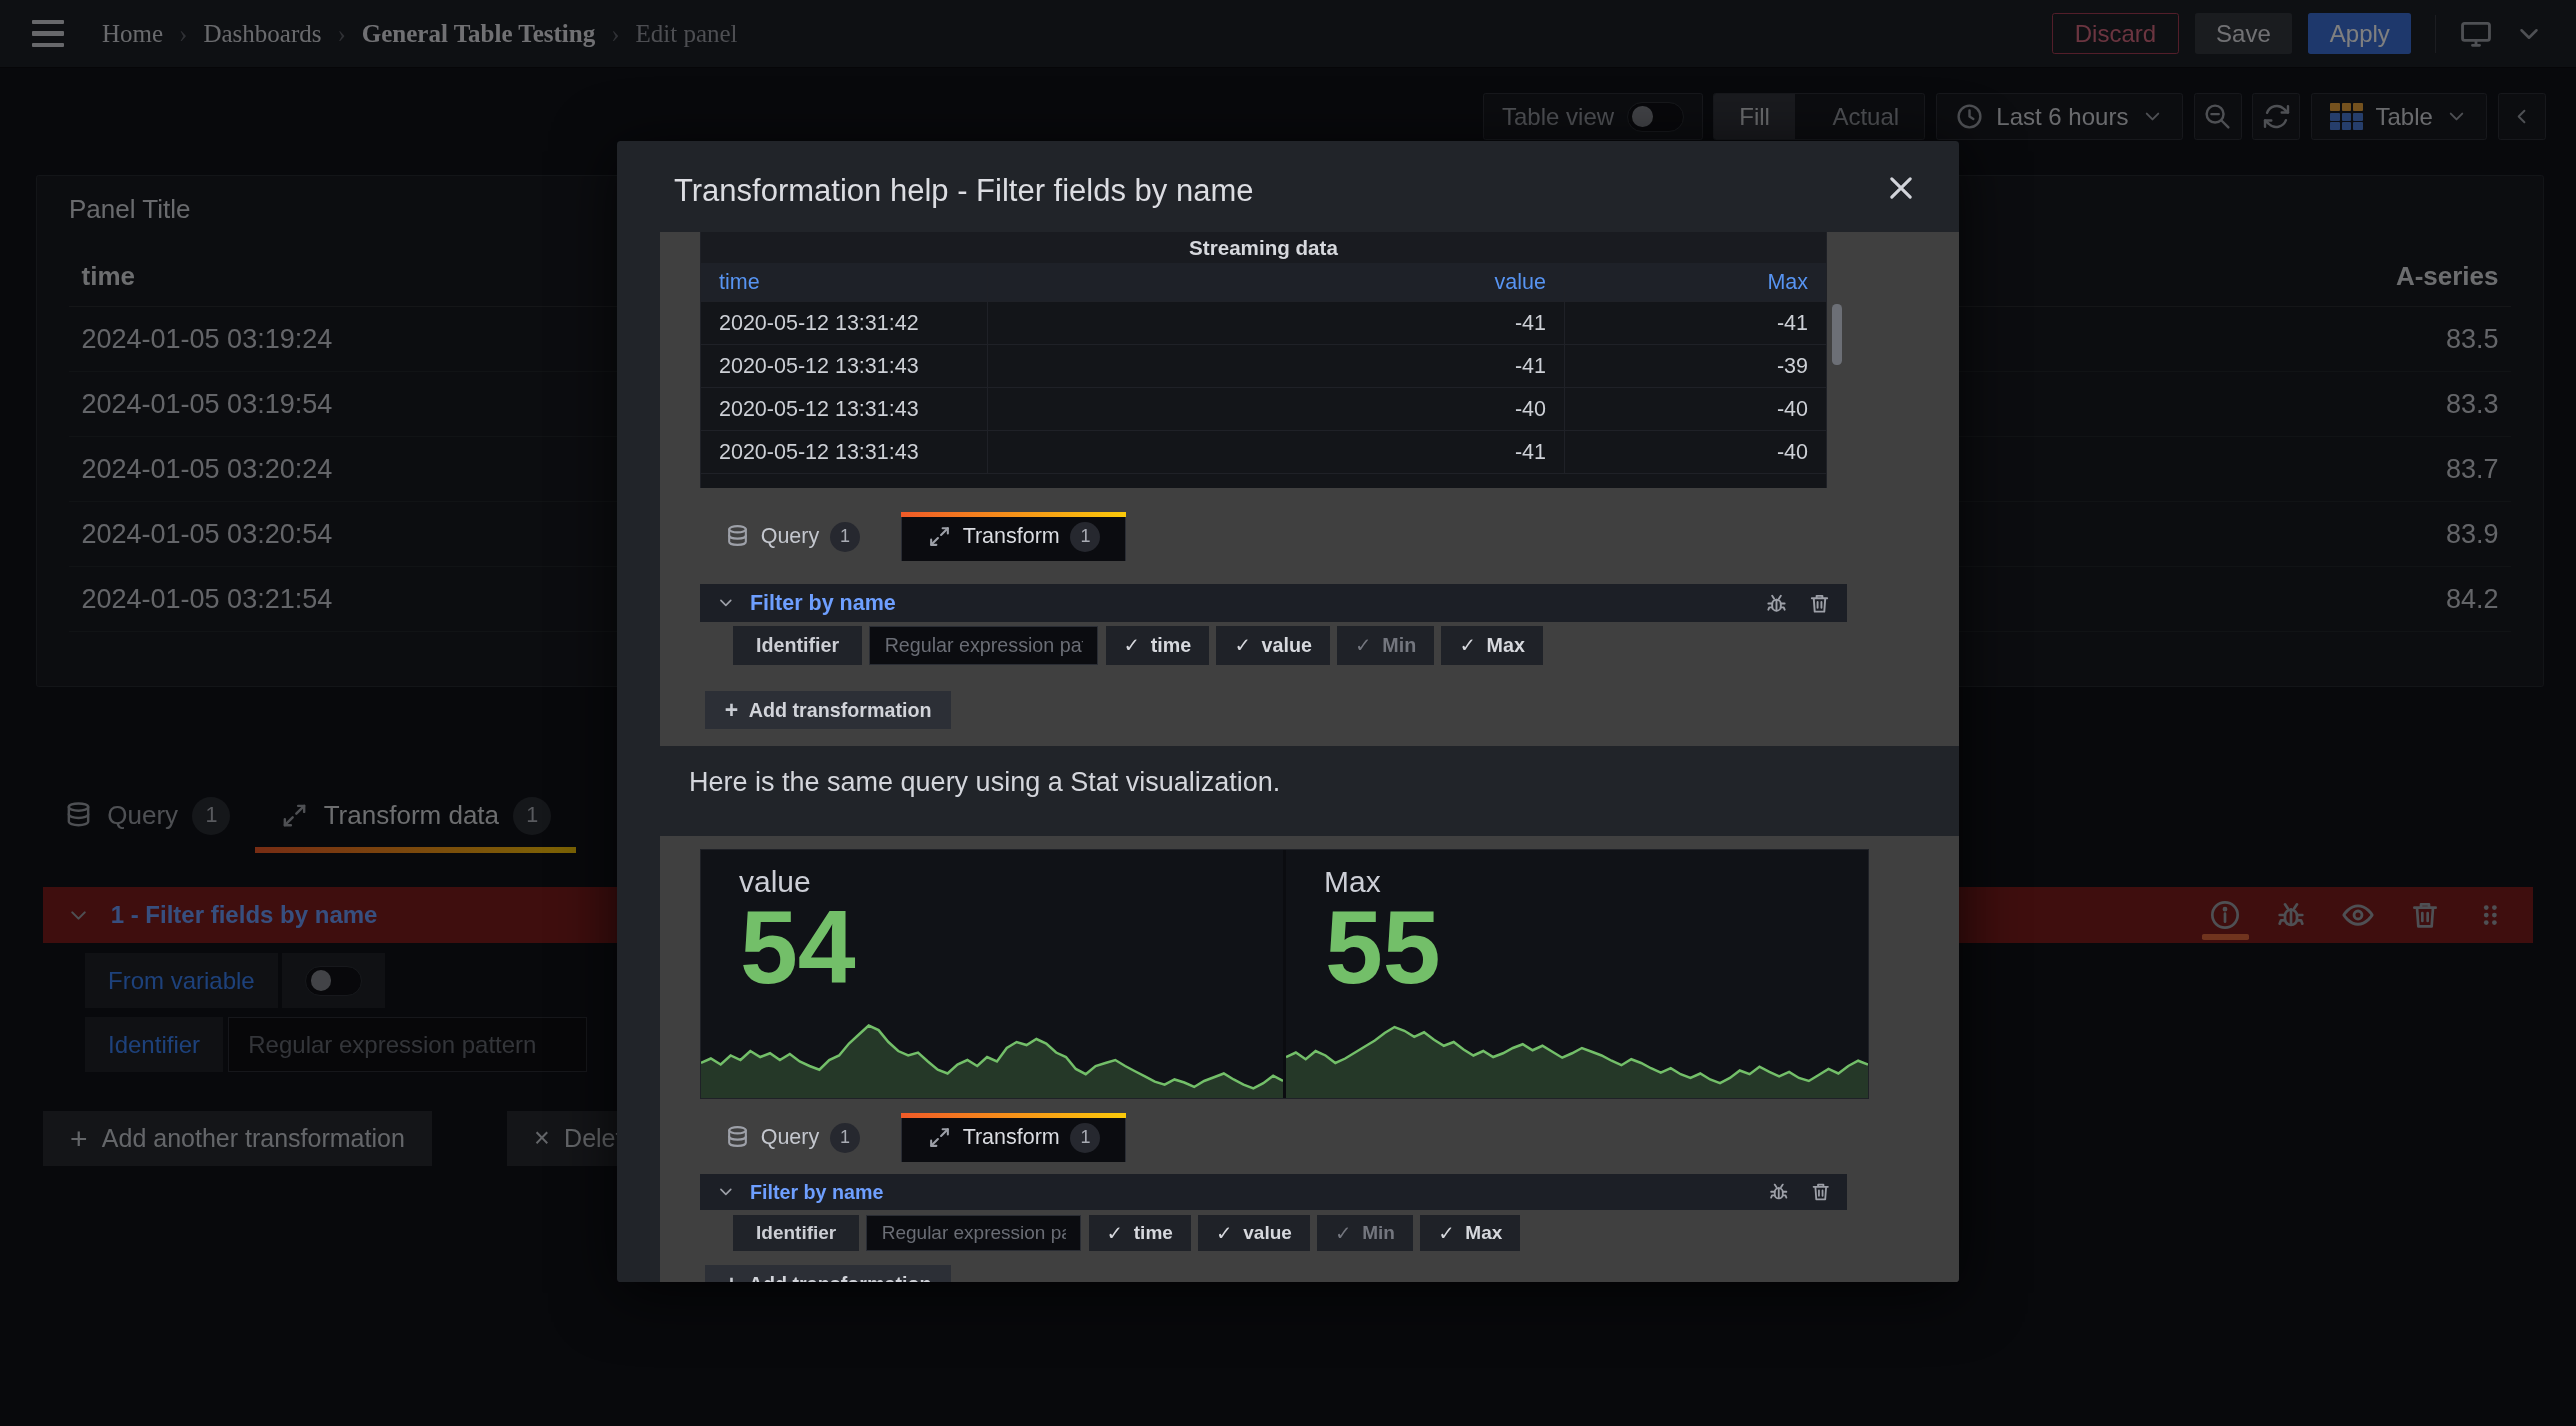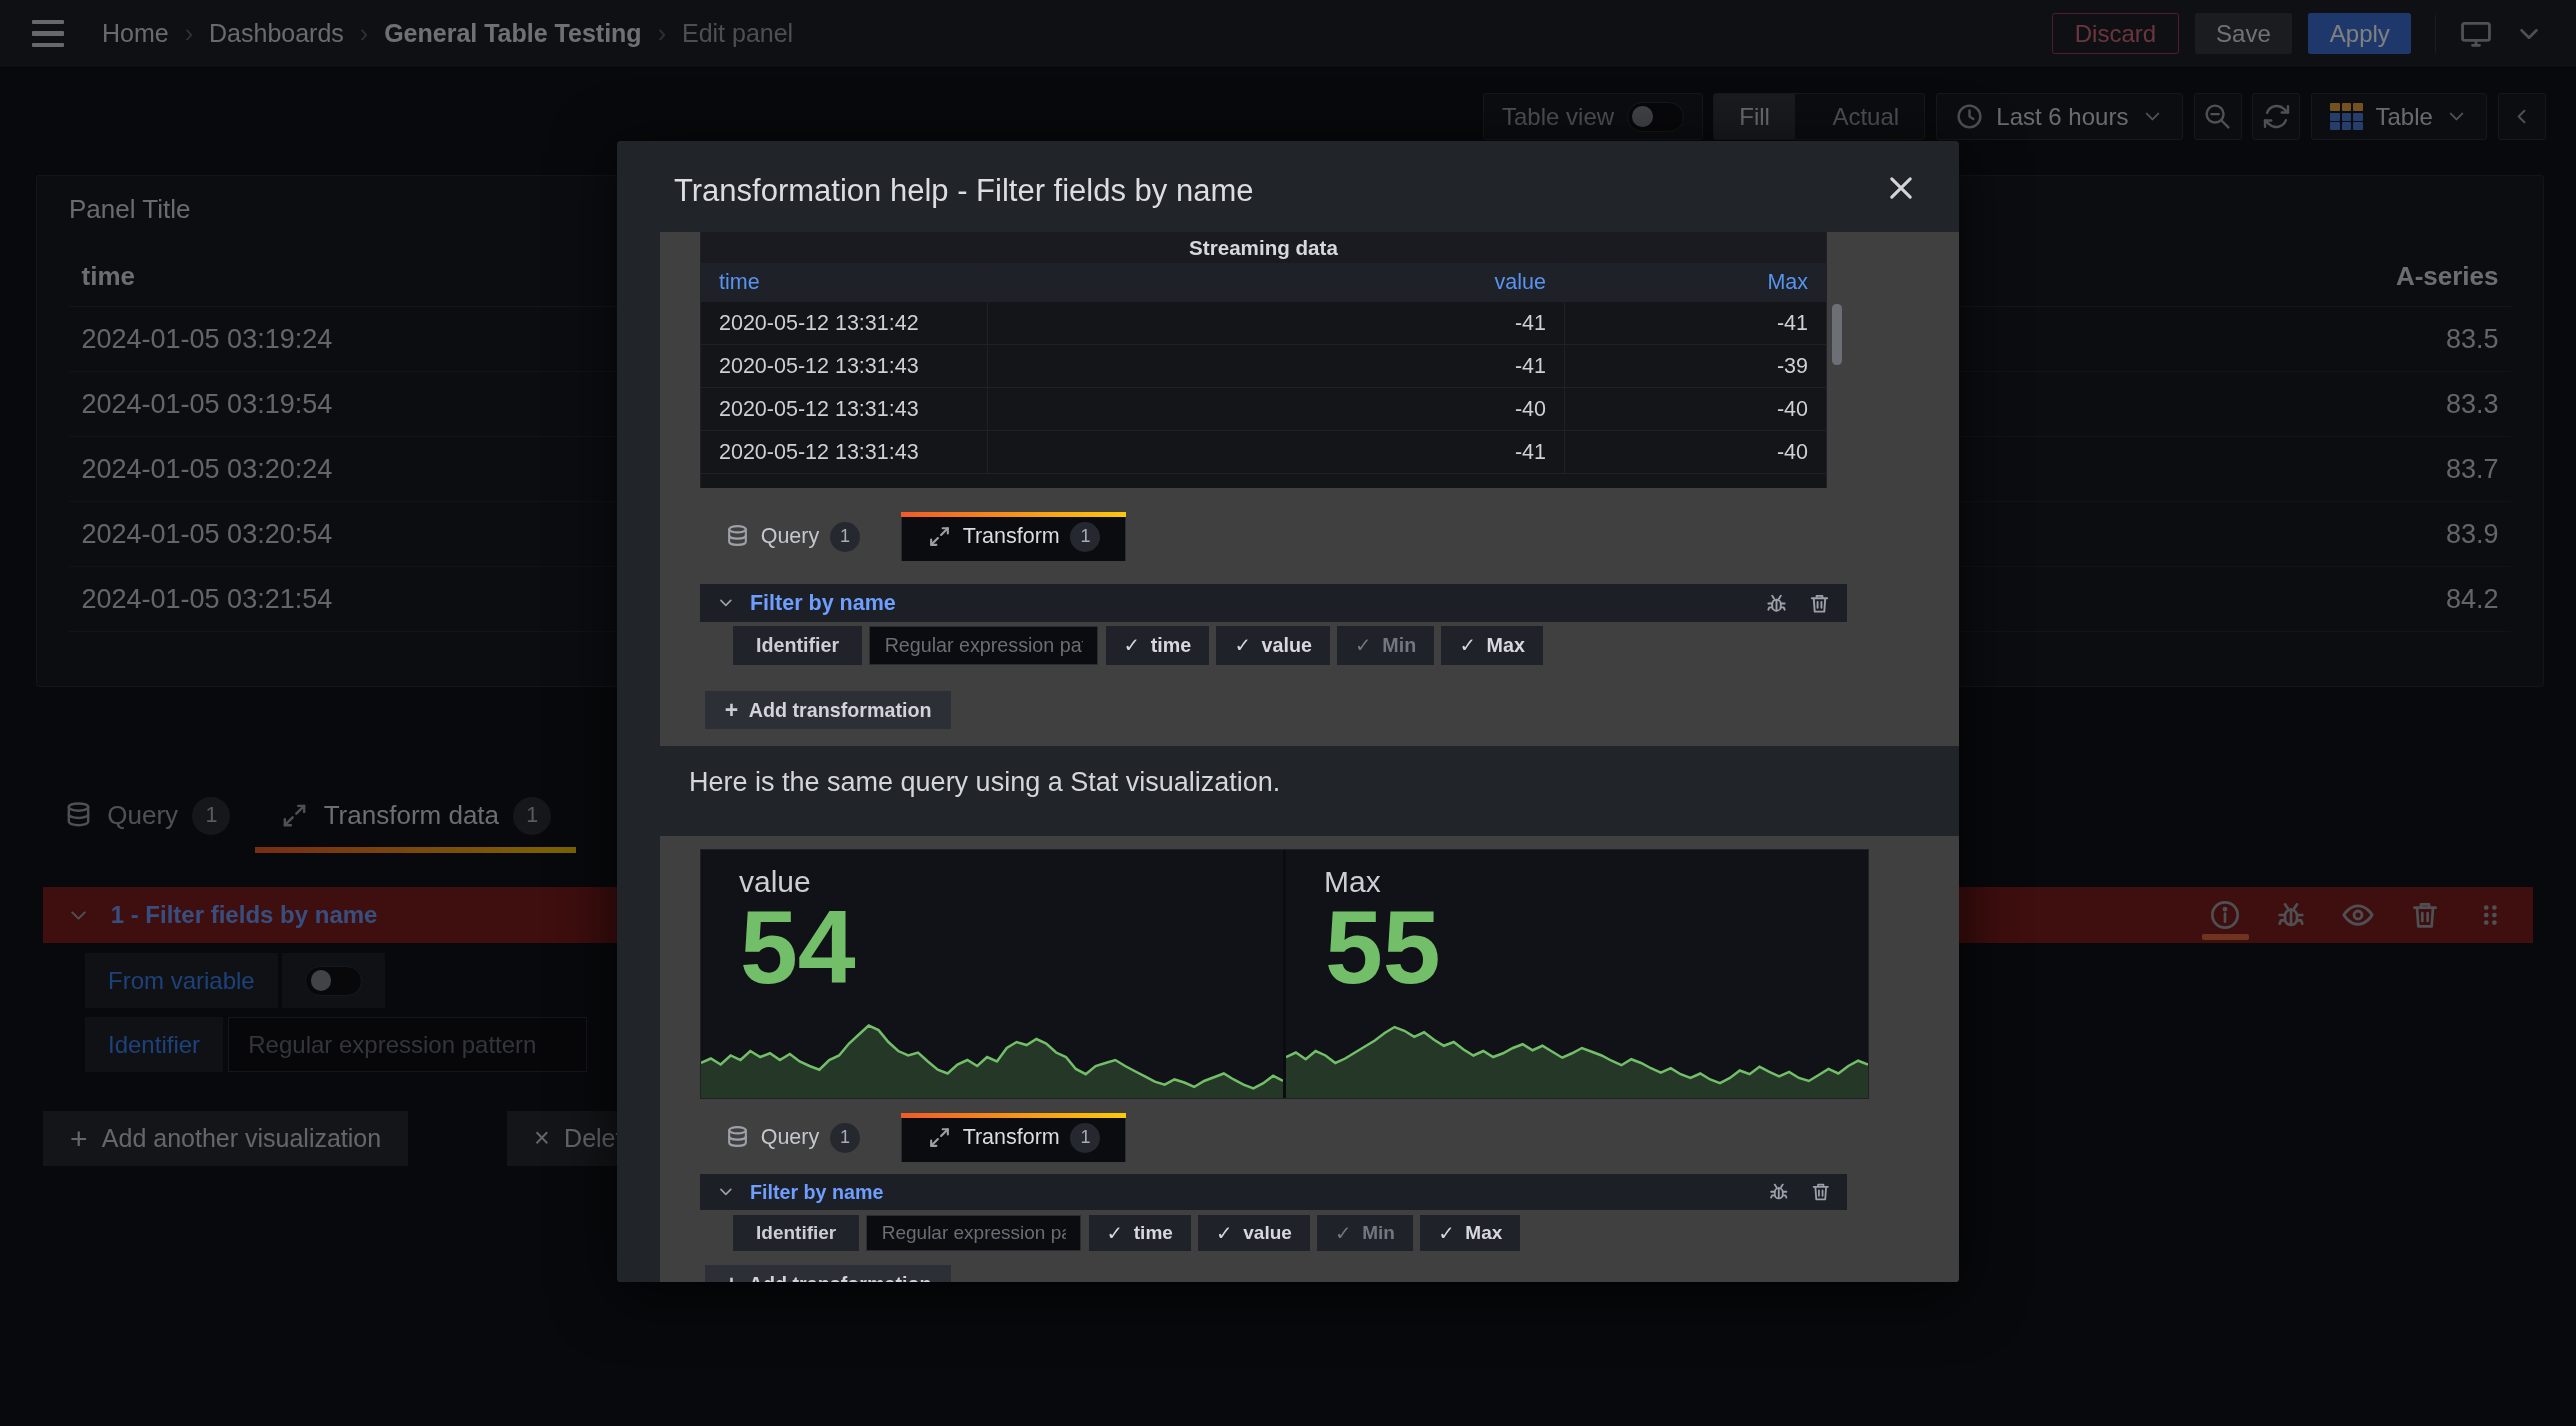--- a/index.html
+++ b/index.html
@@ -11,21 +11,21 @@
     color:#ccccdc;
   }
   svg { display:block; }
   .ico { stroke:#9da0a8; fill:none; stroke-width:2; stroke-linecap:round; stroke-linejoin:round; }
 
   
   .navbar { position:absolute; top:0; left:0; right:0; height:68px; background:#1d2026;
     border-bottom:0.9px solid #0c0d10; display:flex; align-items:center; padding:0 32px; z-index:10; }
   .burger { width:32px; display:flex; flex-direction:column; gap:7.2px; margin-right:38px; cursor:pointer; }
   .burger span { height:4.5px; background:#cfd1d7; border-radius:0.9px; }
-  .crumbs { display:flex; align-items:center; gap:16px; font-size:25px; }
+  .crumbs { display:flex; align-items:center; gap:16px; font-size:25px;font-family:Liberation Serif, serif; }
   .crumb { color:#d2d4da; font-weight:500; }
   .crumb.bold { font-weight:700; color:#e0e1e7; }
   .crumb.current { color:#9a9da5; font-weight:400; }
   .crumb-sep { color:#5f626b; font-size:25px; }
   .nav-right { margin-left:auto; display:flex; align-items:center; gap:16px; }
   .btn { height:41px; border-radius:2.7px; display:flex; align-items:center; justify-content:center;
     padding:0 21.5px; font-size:24px; font-weight:500; cursor:pointer; }
   .btn-discard { border:0.9px solid #a63d54; color:#d66a80; background:transparent; }
   .btn-save { background:#35383f; color:#e2e3e8; }
   .btn-apply { background:#3d71d9; color:#ffffff; }
@@ -350,21 +350,21 @@
   </div>
 </div>
 
 <div class="fieldrow" style="left:85px; top:1017px;">
   <div class="fbox">Identifier</div>
   <input class="bg-input" type="text" placeholder="Regular expression pattern" style="">
 </div>
 
 <div class="btn-grey" style="left:43px; top:1111px;">
   <span class="plus-glyph">+</span>
-  <span>Add another visualization</span>
+  <span>Add another transformation</span>
 </div>
 <div class="btn-grey" style="left:507px; top:1111px; width:188px;">
   <span class="plus-glyph" style="font-size:27px">×</span>
   <span>Delete</span>
 </div>
 
 <div class="backdrop"></div>
 
 <div class="modal">
   <div class="modal-title">Transformation help - Filter fields by name</div>

